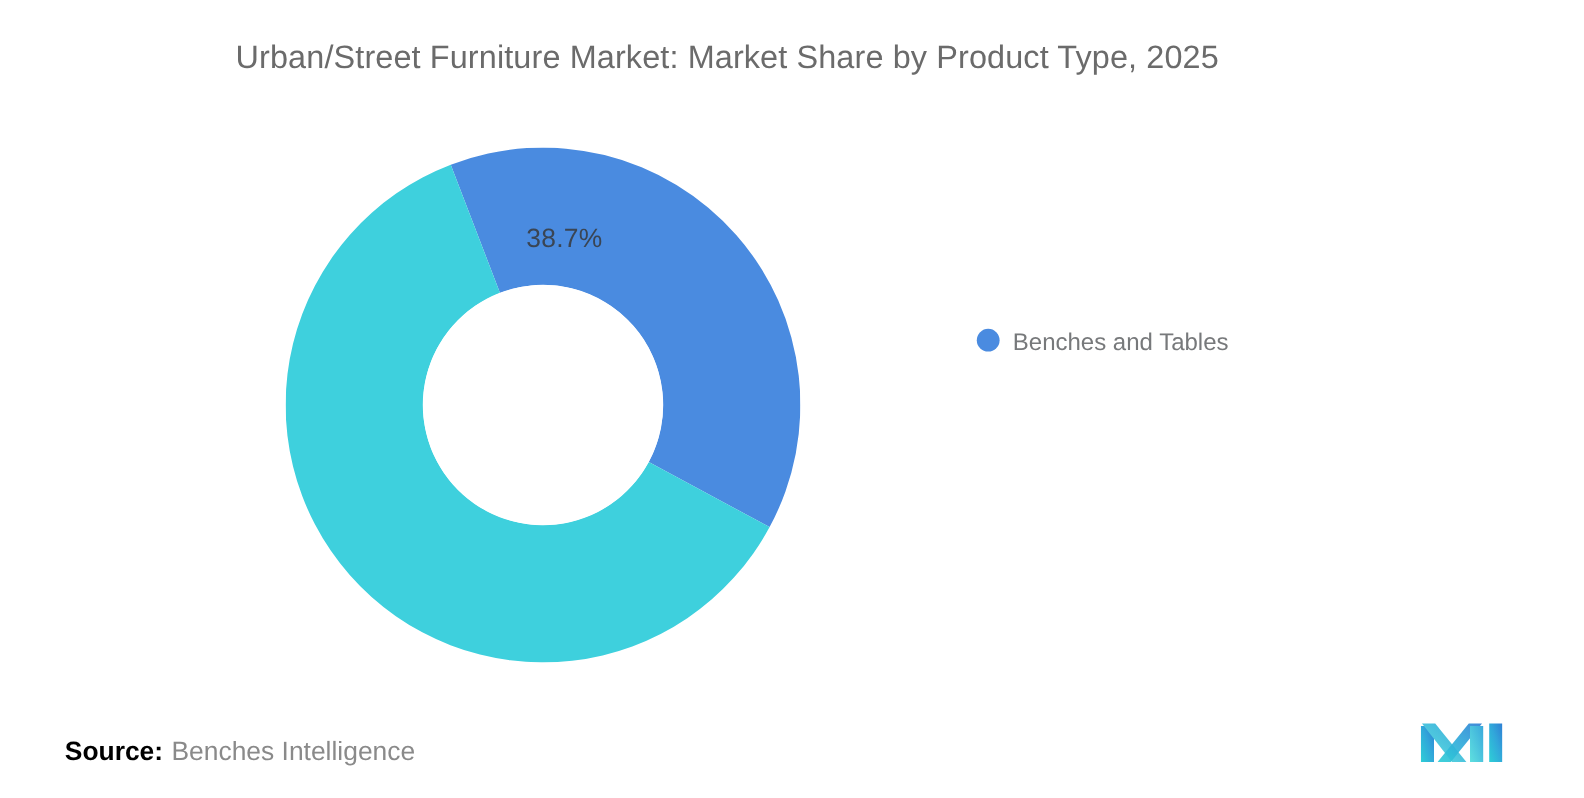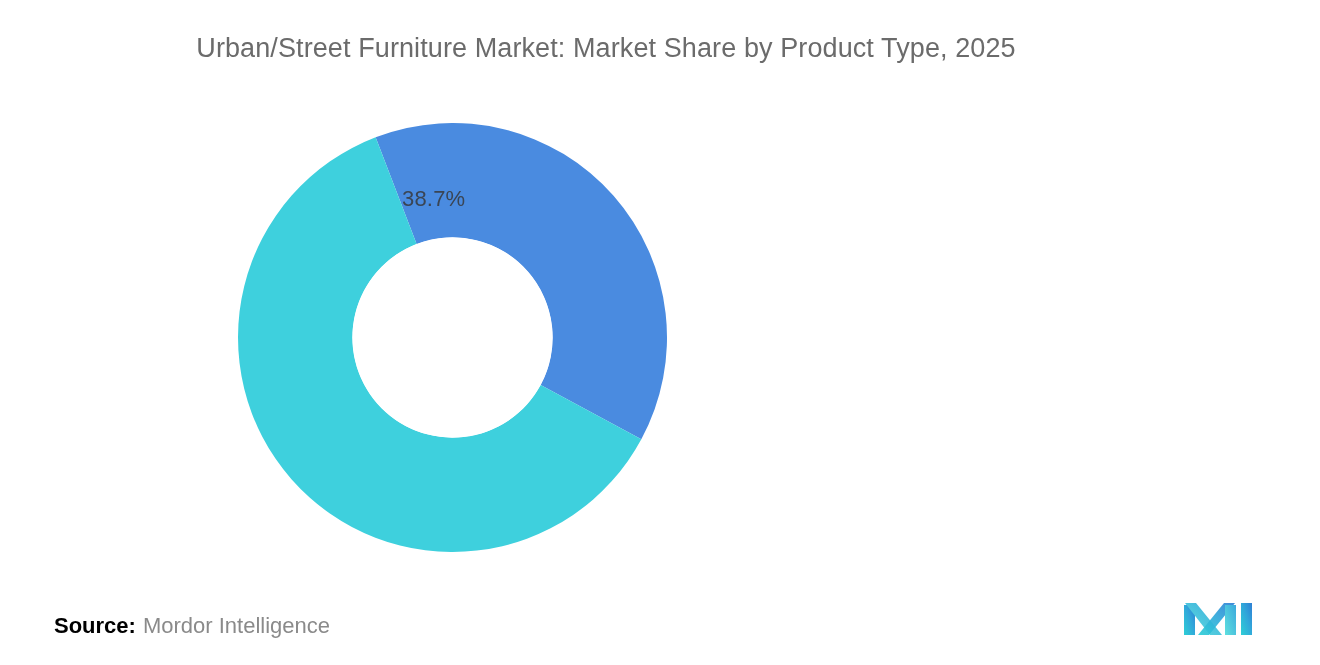--- a/index.html
+++ b/index.html
@@ -42,21 +42,21 @@
     display: block;
     width: 429px;
     height: 429px;
   }
   .slice-label {
     position: absolute;
     left: 452px;
     top: 186px;
     width: 100px;
     margin-left: -50px;
-    text-align: left;
+    text-align: right;
     font-size: 22px;
     font-weight: 400;
     color: #3a4554;
     letter-spacing: 0.2px;
   }
 
   
   .legend {
     position: absolute;
     left: 814px;
@@ -126,26 +126,30 @@
     <path d="M 137.6300748225331 14.246998516350232 A 214.5 214.5 0 0 1 403.32688364545436 316.2578400554278 L 302.6821546624272 262.0209113058848 A 100.17150000000001 100.17150000000001 0 0 0 178.60174494212293 120.98184830713555 Z" fill="#4a8be0"></path>
       <path d="M 403.32688364545436 316.2578400554278 A 214.5 214.5 0 1 1 137.630074822533 14.24699851635026 L 178.6017449421229 120.98184830713556 A 100.17150000000001 100.17150000000001 0 1 0 302.6821546624272 262.0209113058848 Z" fill="#3ed0dd"></path>
       <circle cx="214.5" cy="214.5" r="100" fill="#ffffff"></circle>
   </svg>
 </div>
 
 <div class="slice-label">38.7%</div>
 
 <div class="legend">
 
+  <div class="legend-item">
+    <span class="legend-marker" style="background:#4a8be0"></span>
+    <span class="legend-label">Benches and Tables</span>
+  </div>
 
 
 </div>
 
 <div class="footer-source">
-  <span class="source-label">Source:</span><span class="source-value">Mordor Intelligence</span>
+  <span class="source-label">Source:</span><span class="source-value">Benches Intelligence</span>
 </div>
 
 <div class="brand-logo">
   <svg viewBox="0 0 68 36">
     <defs>
       <linearGradient id="miGrad" x1="0" y1="1" x2="1" y2="0">
         <stop offset="0%" stop-color="#2ecfd6"></stop>
         <stop offset="55%" stop-color="#31a7da"></stop>
         <stop offset="100%" stop-color="#2f7fd4"></stop>
       </linearGradient>

